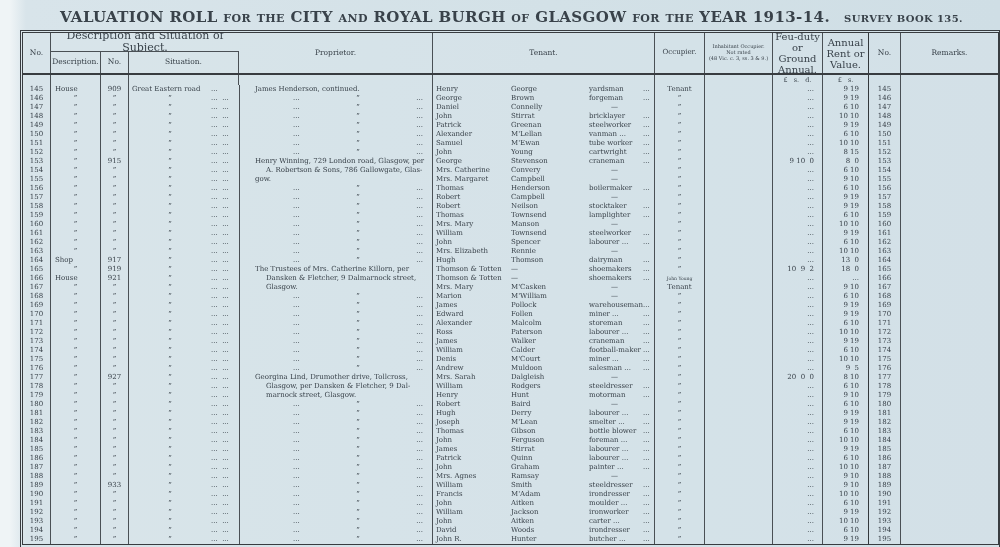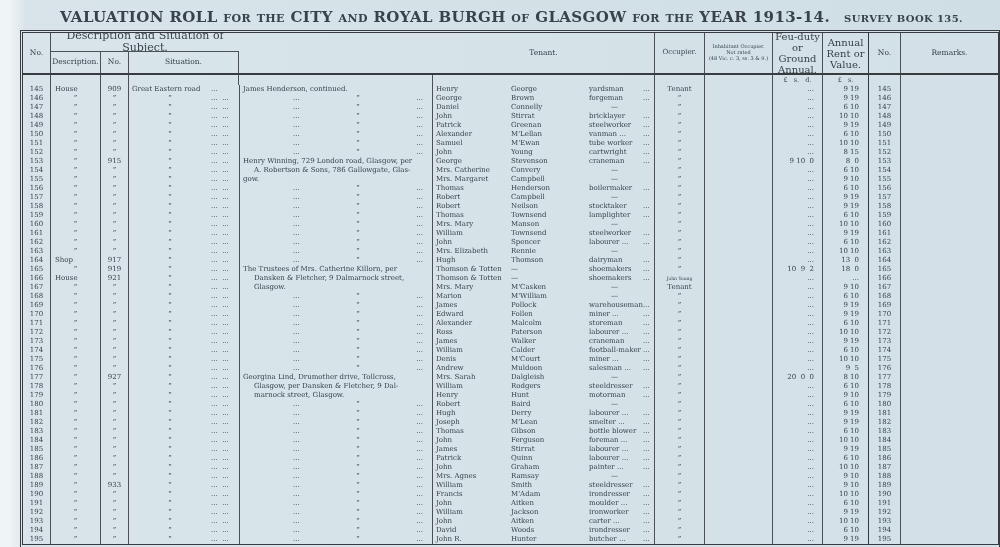--- a/index.html
+++ b/index.html
@@ -56,21 +56,21 @@
   .crow .c{overflow:hidden;text-align:center;white-space:pre;}
   
   .trow{height:9px;font-size:7px;line-height:9px;white-space:nowrap;}
   .trow .c{overflow:hidden;}
   .c-n{text-align:center;}
   .c-desc{padding-left:4px;}
   .c-stno{text-align:center;}
   .c-sit{display:flex;}
   .c-sittext{flex:1;padding-left:3px;overflow:hidden;}
   .c-sitdots{width:28px;white-space:pre;overflow:hidden;}
-  .c-prop{position:relative;padding-left:4px;box-sizing:border-box;}
+  .c-prop{position:relative;padding-left:16px;box-sizing:border-box;}
   .c-prop .ptext.pind{padding-left:11px;}
   .pditto{display:flex;justify-content:space-between;padding:0 9px 0 54px;box-sizing:border-box;}
   .c-fore,.c-sur{padding-left:3px;}
   .c-occ{padding-left:3px;}
   .c-occ.center{text-align:center;padding-left:0;}
   .c-tdots{overflow:hidden;}
   .c-ocr{text-align:center;}
   .c-ocr.tiny{font-size:4.5px;}
   .c-feu{text-align:right;padding-right:8px;white-space:pre;box-sizing:border-box;}
   .c-rent{text-align:right;padding-right:9px;white-space:pre;box-sizing:border-box;}
@@ -92,20 +92,21 @@
   </div>
 
   <div class="vtable">
     <div class="hwrap">
       <div class="grid16 hgrid">
         <div class="hcell h-no1 br">No.</div>
         <div class="hcell h-group">Description and Situation of Subject.</div>
         <div class="hcell h-desc br" style="grid-column:2;grid-row:2;">Description.</div>
         <div class="hcell h-stno br" style="grid-column:3;grid-row:2;">No.</div>
         <div class="hcell h-sit br">Situation.</div>
+        <div class="hcell h-prop br">Proprietor.</div>
         <div class="hcell h-tenant br">Tenant.</div>
         <div class="hcell h-occ br">Occupier.</div>
         <div class="hcell h-inhab br">
           <div>Inhabitant Occupier.</div>
           <div>Not rated</div>
           <div>(48 Vic. c. 3, ss. 3 &amp; 9.)</div>
         </div>
         <div class="hcell h-feu br">
           <div>Feu-duty</div>
           <div>or Ground</div>

